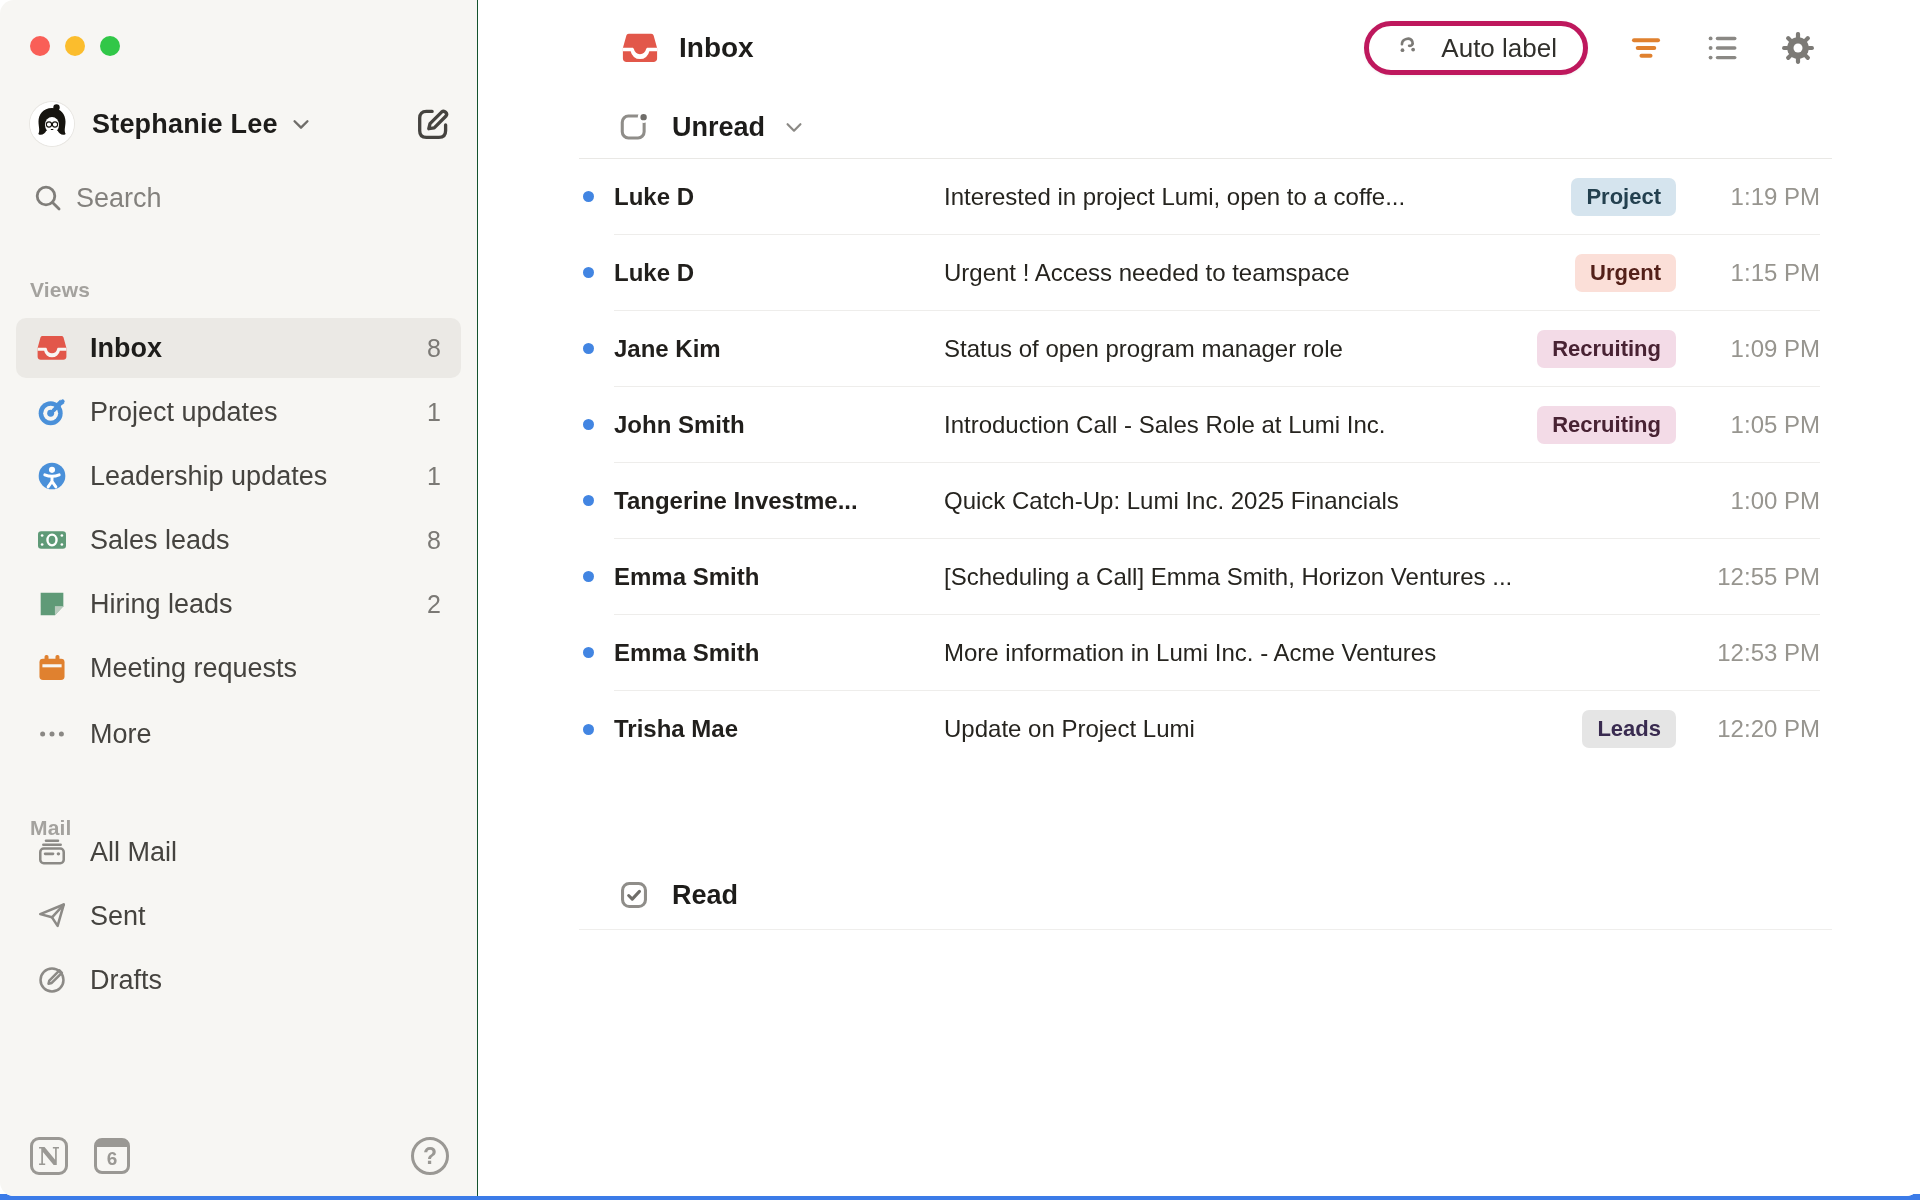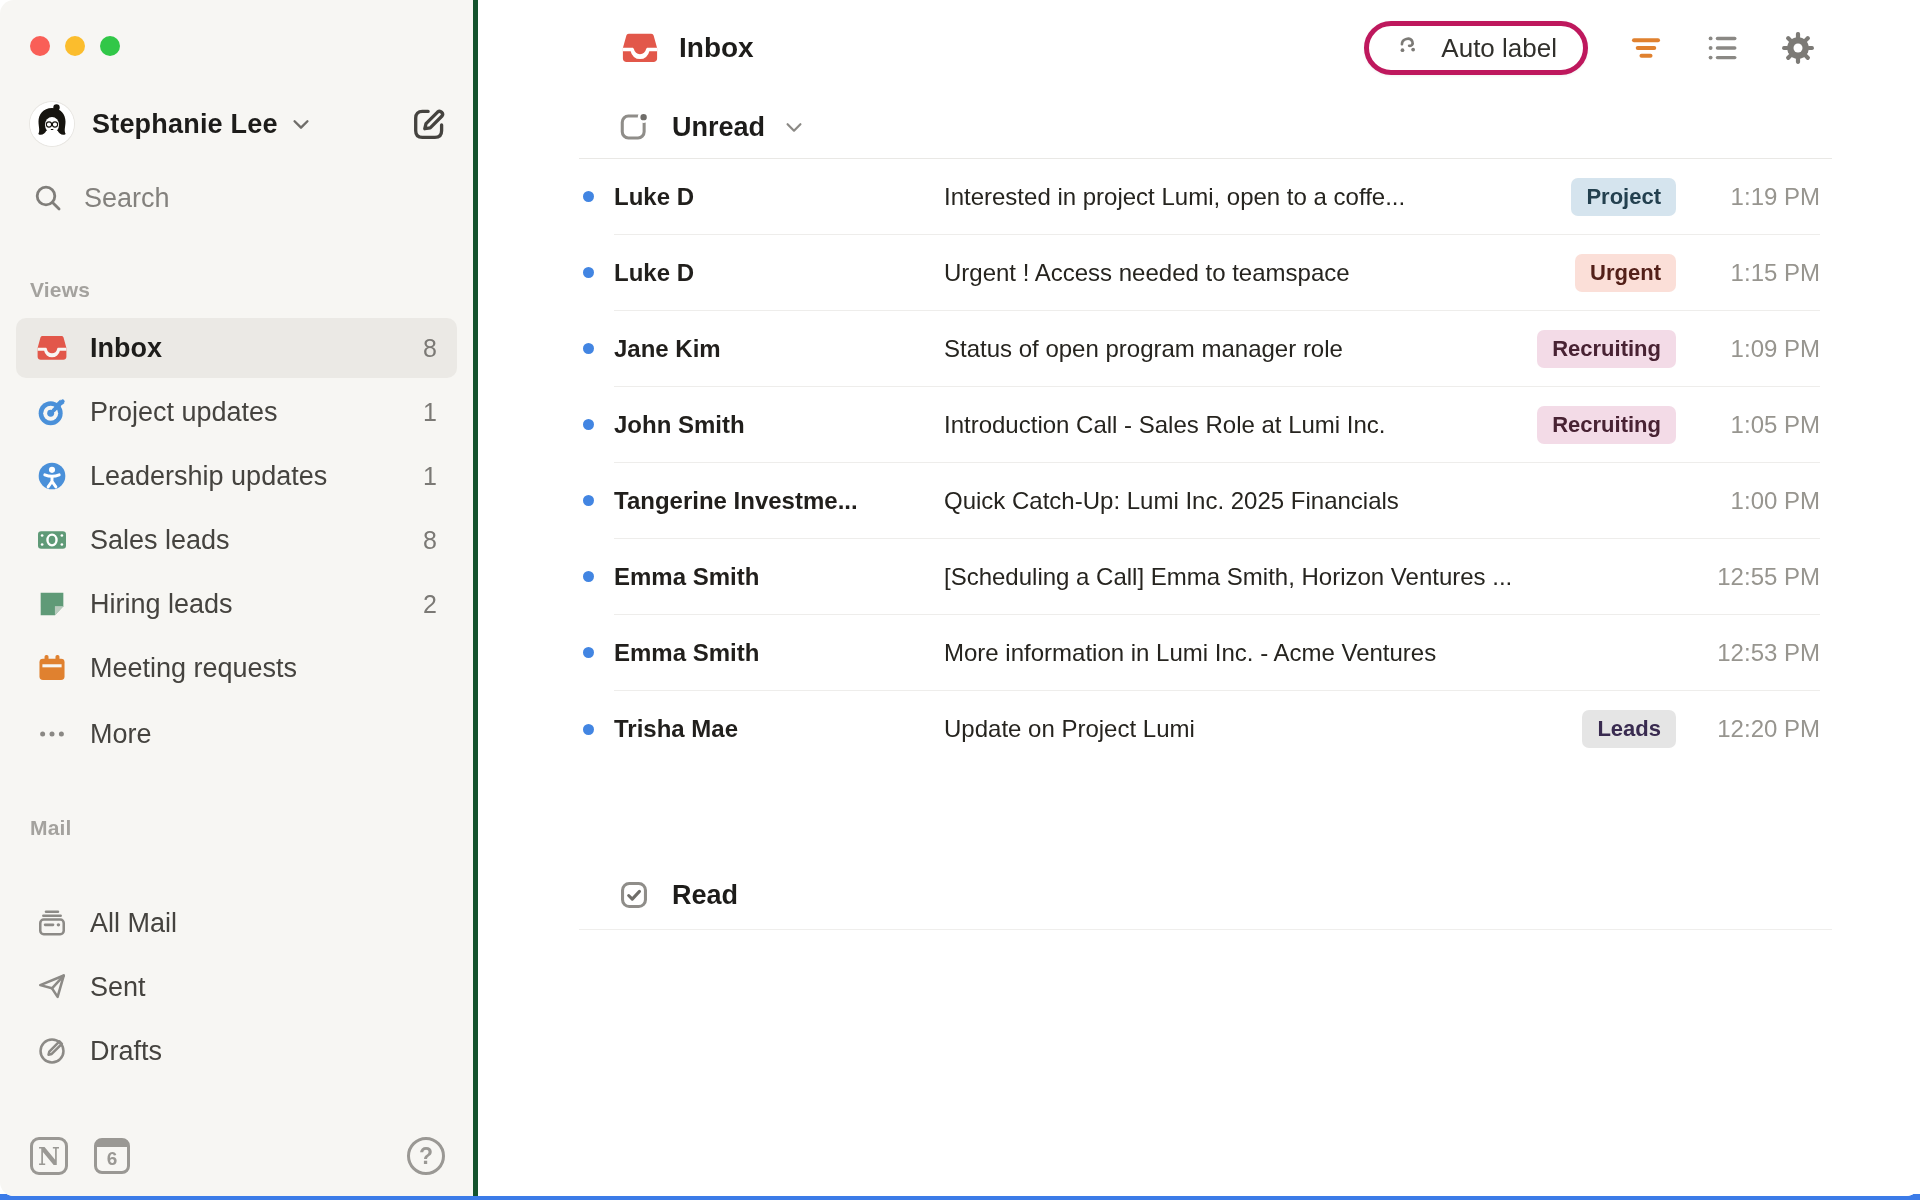--- a/index.html
+++ b/index.html
@@ -13,43 +13,43 @@
   }
   .desktop-strip { position:absolute; left:0; right:0; bottom:0; height:6px; background:#3b7be8; }
   .window {
     position:absolute; top:0; left:0; width:1920px; height:1196px;
     background:#ffffff; border-radius:14px; overflow:hidden;
     display:flex;
   }
   
   .sidebar {
     width:478px; flex-shrink:0; background:#f7f6f3;
-    border-right:5px solid #14532d; position:relative;
+    border-right:1px solid #14532d; position:relative;
   }
   .traffic-lights { position:absolute; top:36px; left:30px; display:flex; gap:15px; }
   .tl { width:20px; height:20px; border-radius:50%; }
   .tl.red { background:#f95f57; }
   .tl.yellow { background:#fbbd2d; }
   .tl.green { background:#31c748; }
 
   .account-row { position:absolute; top:98px; left:30px; right:22px; height:52px; display:flex; align-items:center; }
   .avatar { width:44px; height:44px; border-radius:50%; overflow:hidden; flex-shrink:0; background:#fff; box-shadow:0 0 0 1px #e8e6e2; }
   .account-name { font-size:27px; font-weight:700; margin-left:18px; letter-spacing:.2px; }
   .acct-chevron { margin-left:12px; color:#6f6d69; }
   .compose-btn { margin-left:auto; width:44px; height:44px; display:flex; align-items:center; justify-content:center; cursor:pointer; color:#45433f; }
 
-  .search-row { position:absolute; top:182px; left:32px; display:flex; align-items:center; gap:20px; color:#85837f; cursor:pointer; }
+  .search-row { position:absolute; top:182px; left:32px; display:flex; align-items:center; gap:12px; color:#85837f; cursor:pointer; }
   .search-label { font-size:27px; color:#83817d; }
 
   .section-label { font-size:21px; font-weight:700; color:#a4a29e; letter-spacing:.2px; }
   .views-label { position:absolute; top:278px; left:30px; }
   .mail-label  { position:absolute; top:816px; left:30px; }
 
   .nav { position:absolute; top:318px; left:16px; right:16px; }
-  .nav.mail-nav { top:893px; }
+  .nav.mail-nav { top:822px; }
   .nav-item {
     height:60px; margin-bottom:4px; border-radius:10px;
     display:flex; align-items:center; padding:0 20px; cursor:pointer;
   }
   .nav-item.selected { background:#ebe9e5; }
   .nav-icon { width:32px; height:32px; flex-shrink:0; display:flex; align-items:center; justify-content:center; }
   .nav-label { font-size:27px; color:#45433f; margin-left:22px; white-space:nowrap; }
   .nav-item.selected .nav-label { font-weight:700; color:#1d1c1a; }
   .count { margin-left:auto; font-size:25px; color:#7b7975; }
 

